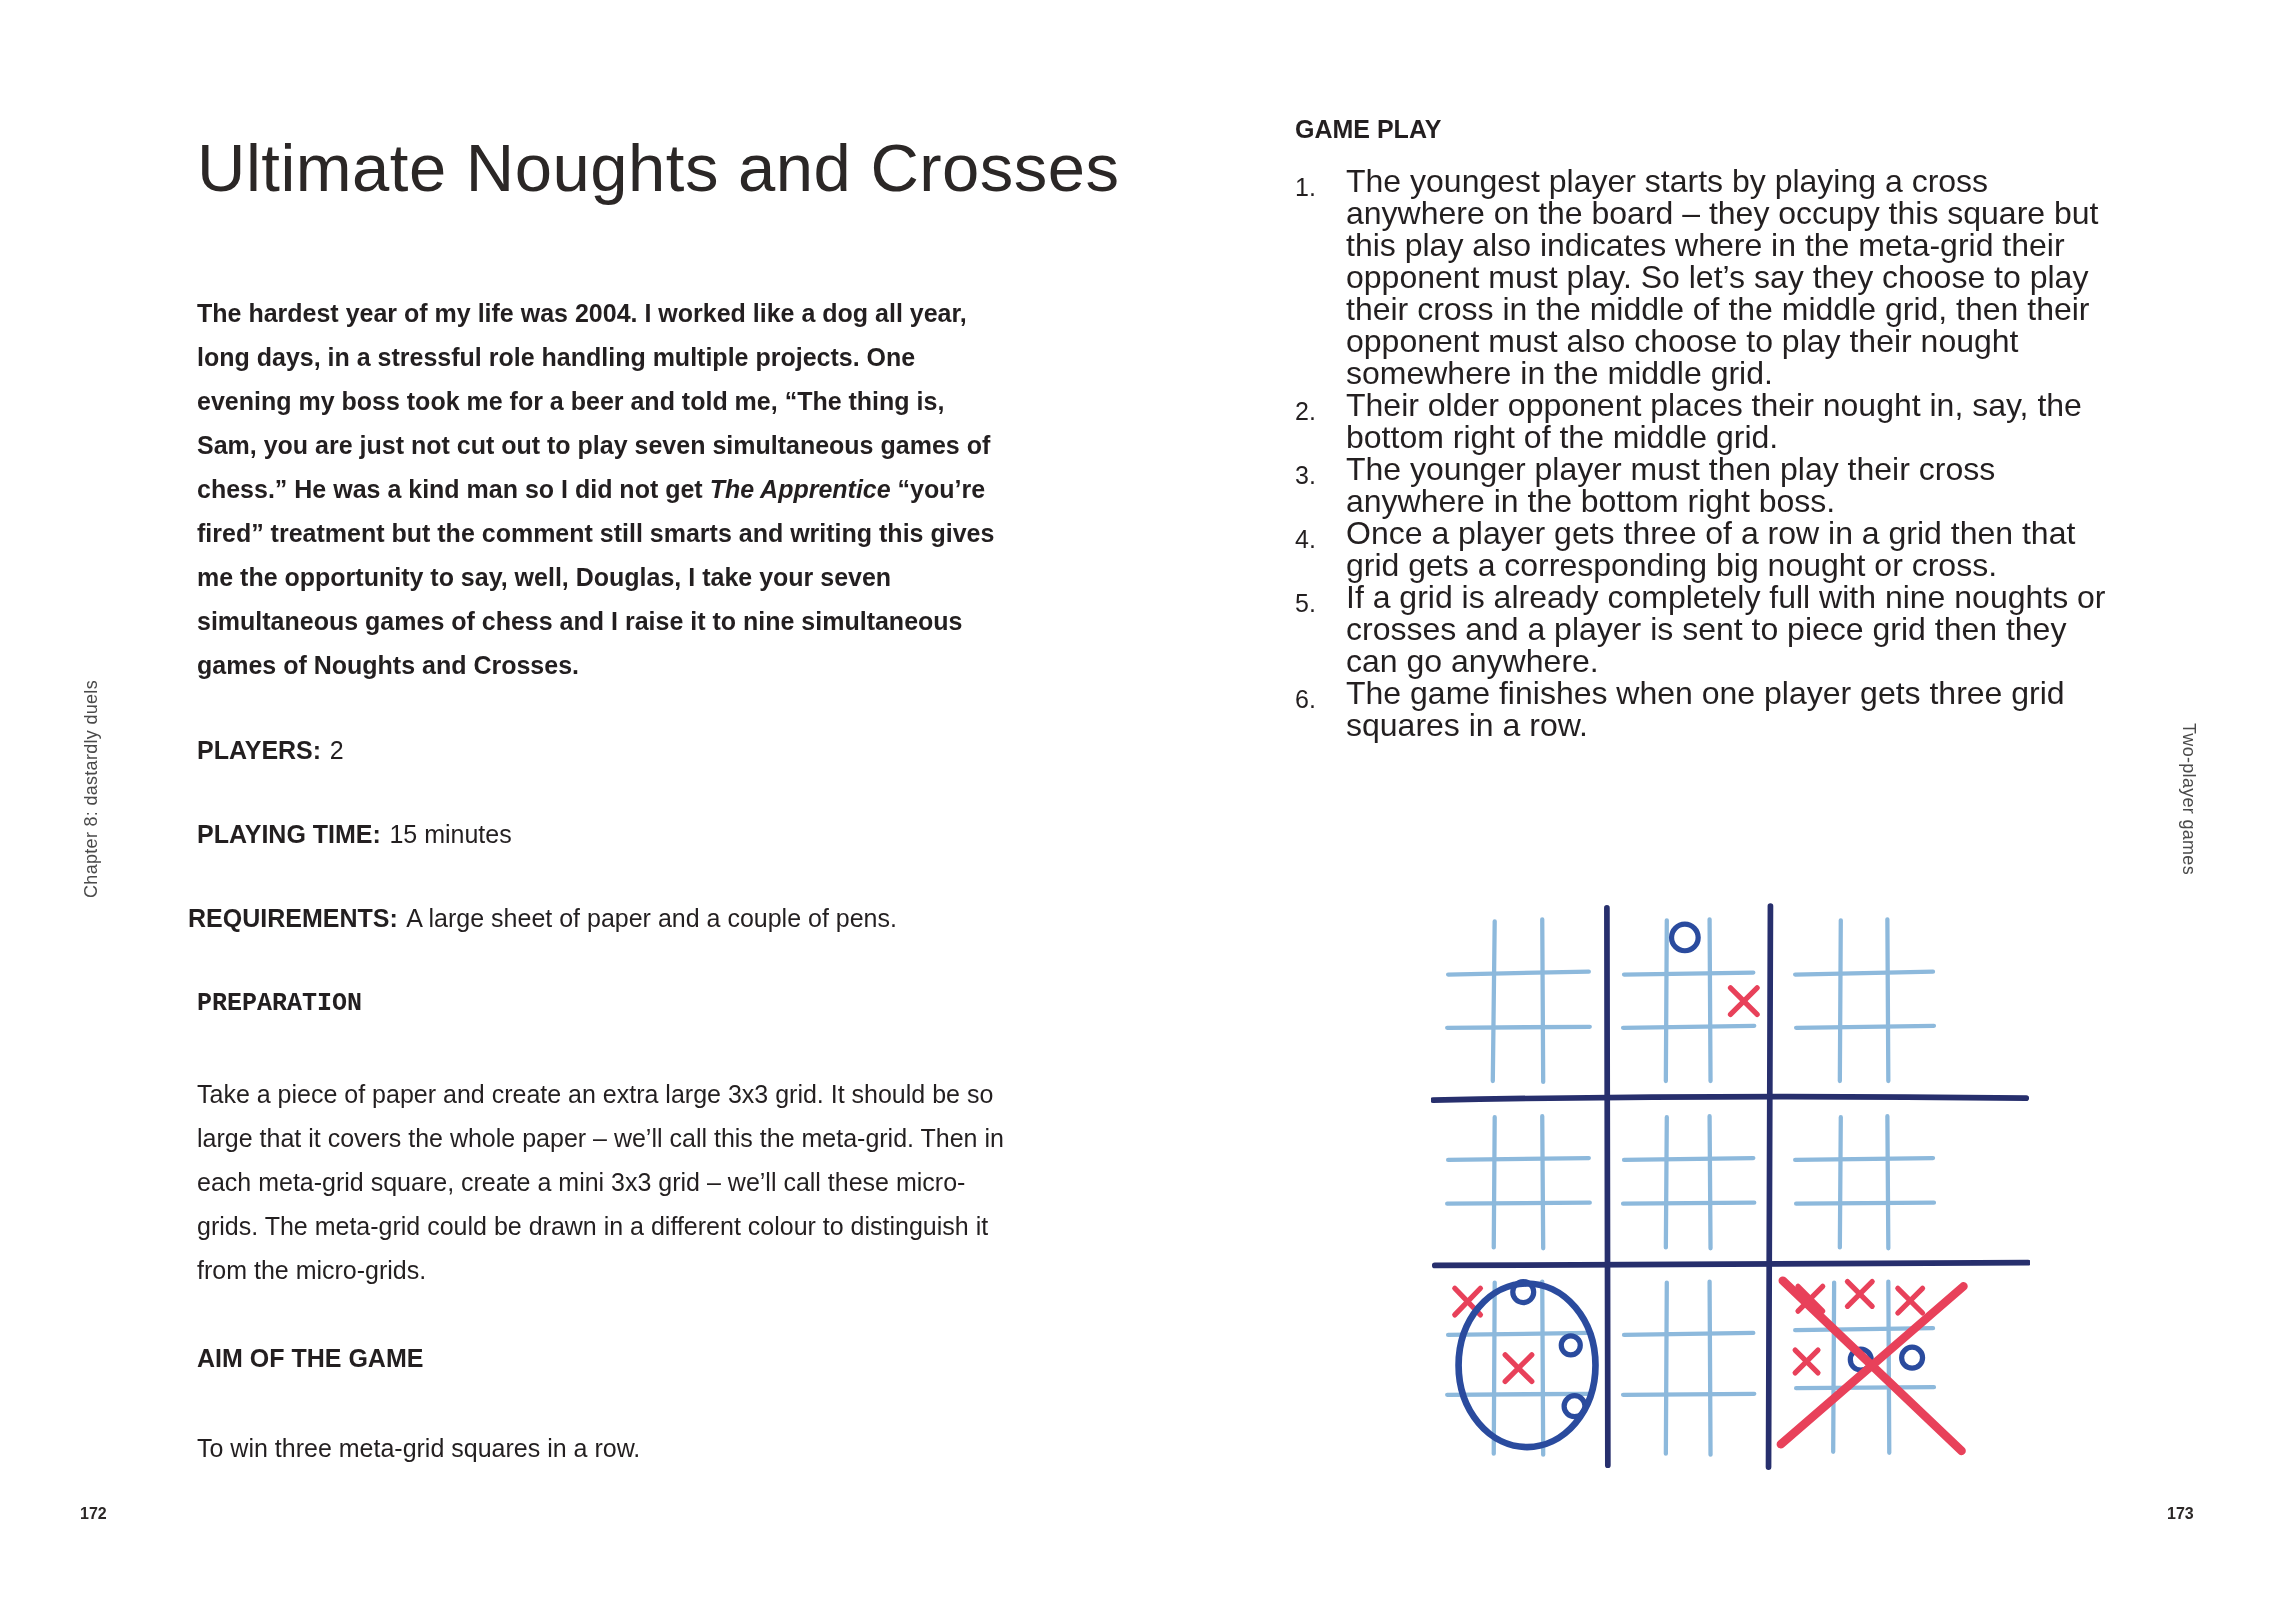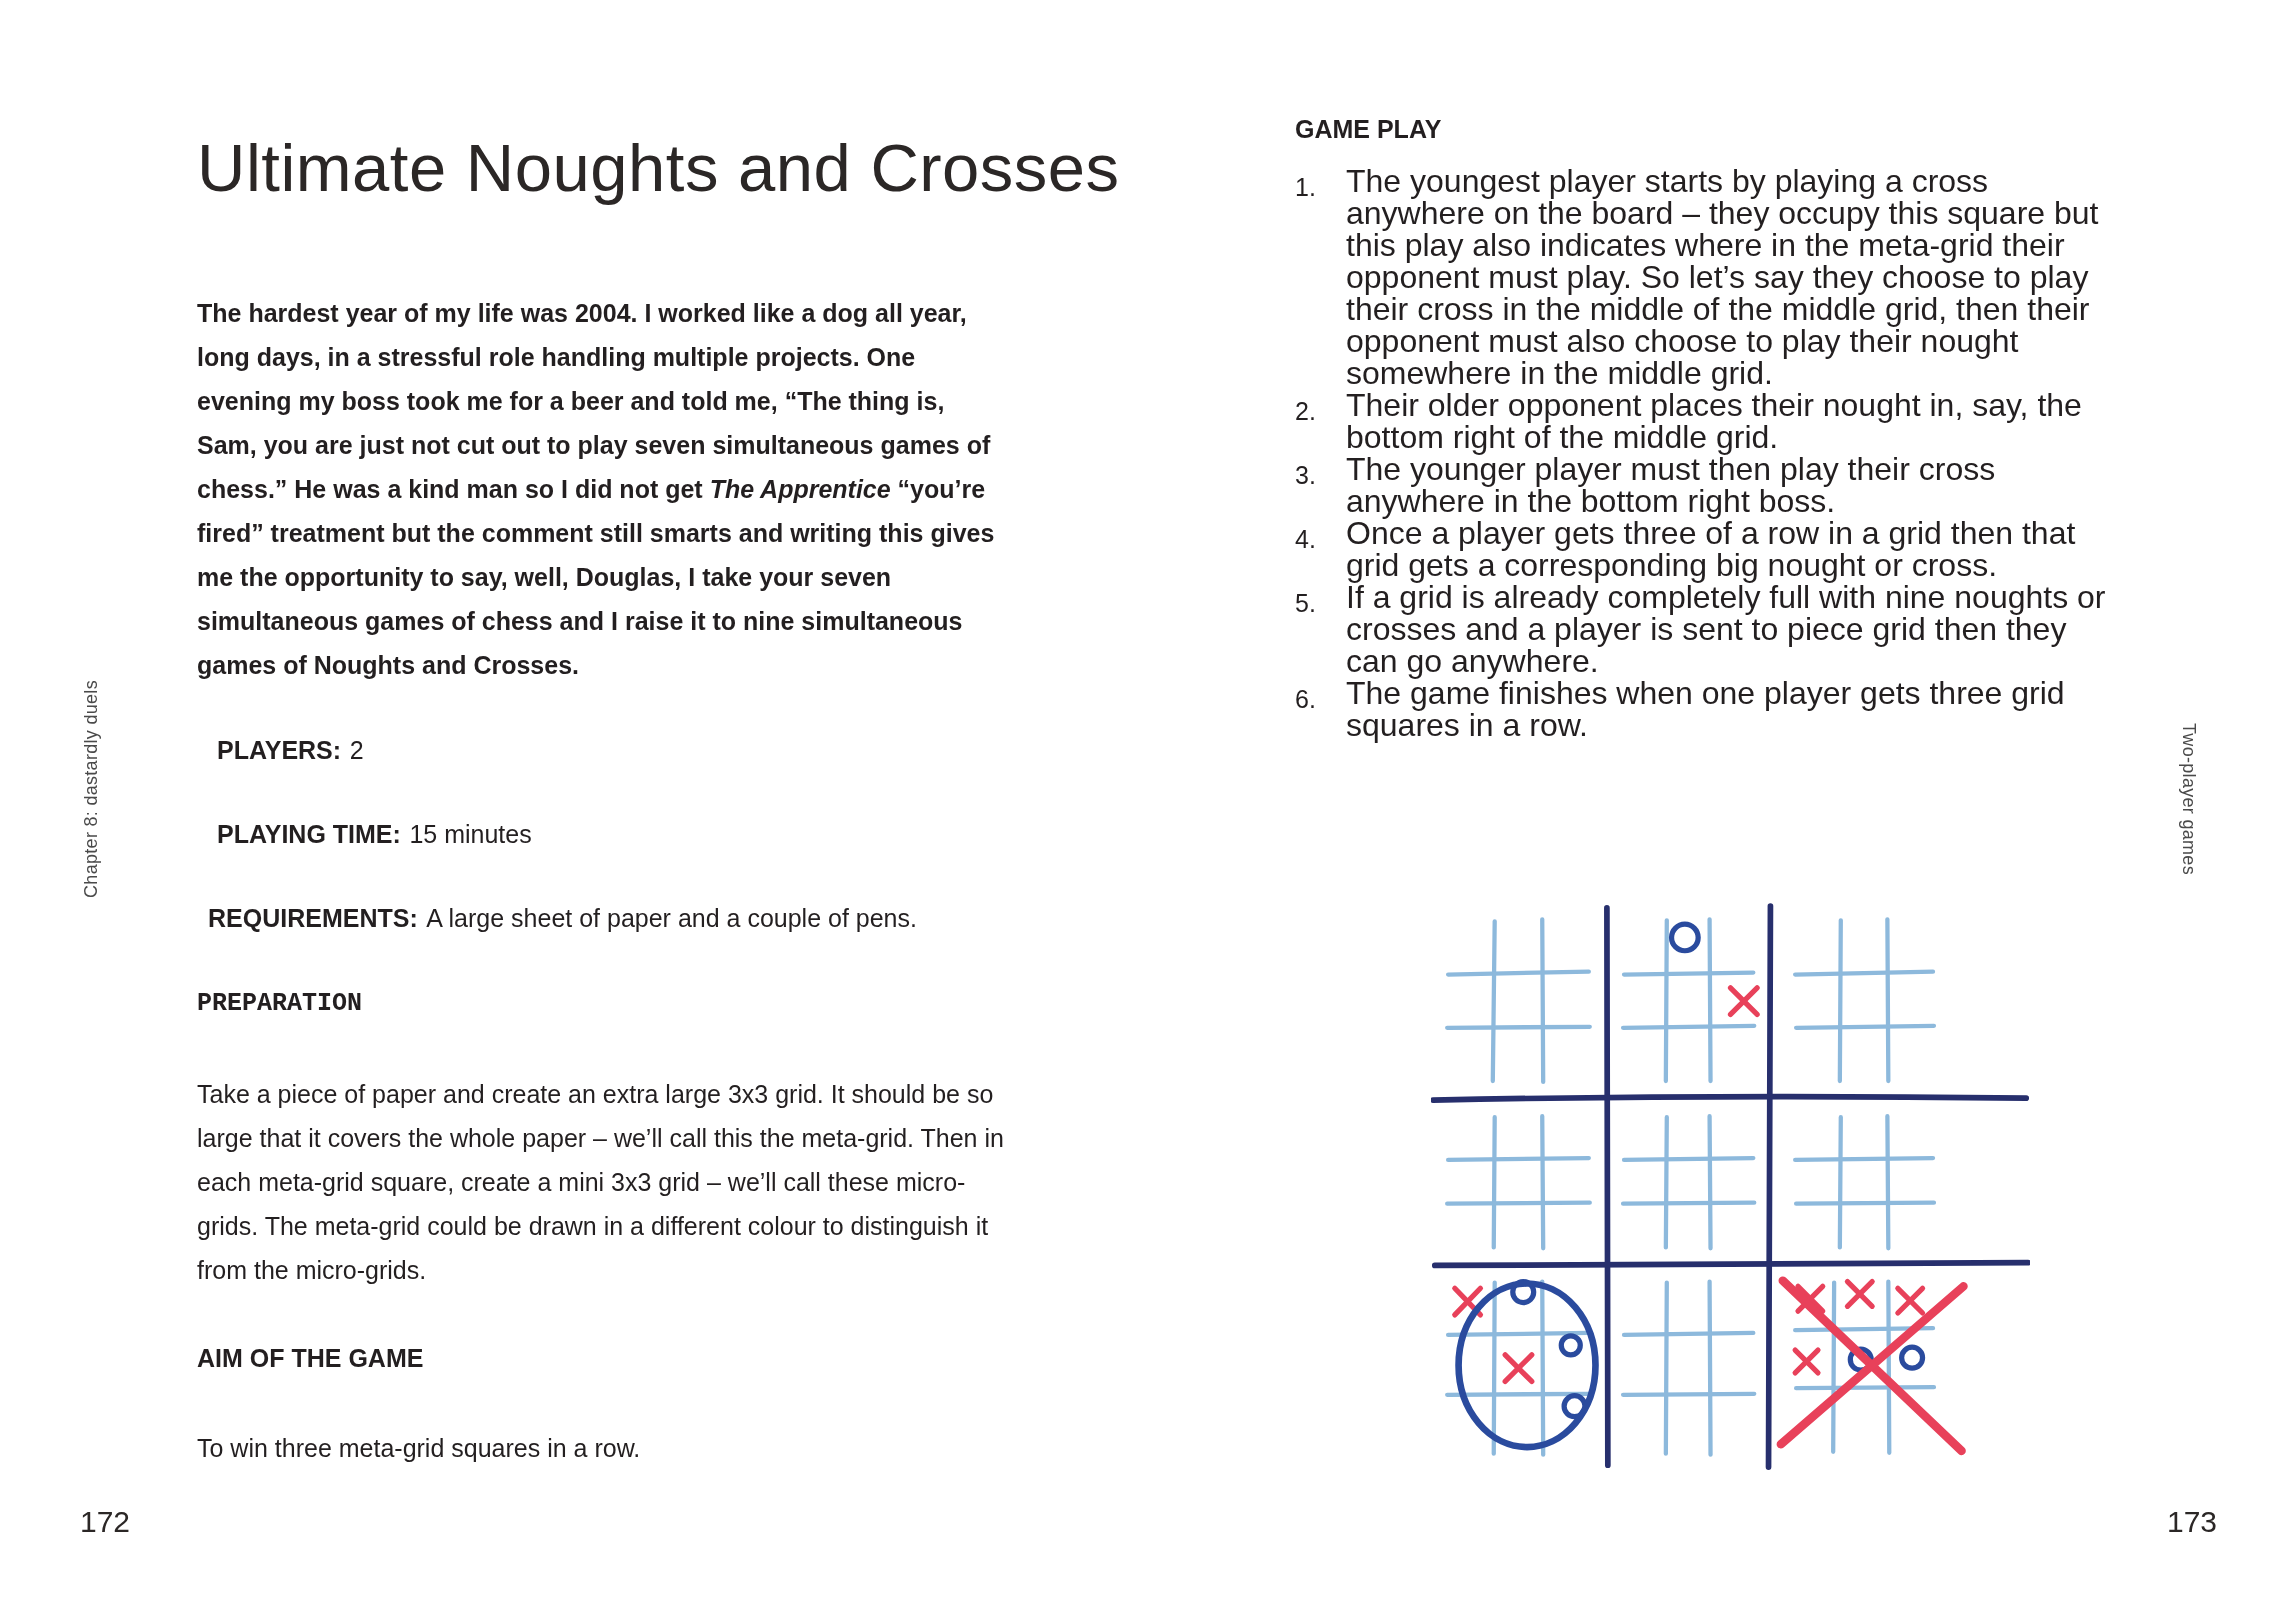--- a/index.html
+++ b/index.html
@@ -24,35 +24,35 @@
     line-height:44px;
     margin-top:46px;
   }
   .bold{font-weight:700;}
   .heading{
     font-size:25px;
     font-weight:700;
     line-height:44px;
   }
   .fact-row{font-size:25px;line-height:44px;}
-  .fact-label{font-weight:700;margin-left:20px;}
+  .fact-label{font-weight:700;}
   .fact-value{font-weight:400;margin-left:8.6px;}
   .gp-list{display:flex;flex-direction:column;}
   .gp-row{display:flex;align-items:flex-start;}
   .gp-num{flex:0 0 51px;width:51px;font-size:25px;line-height:44px;}
   .gp-text{width:770px;font-size:32px;line-height:32px;}
   .vert{
     white-space:nowrap;
     font-size:18px;
     color:#4a4a4a;
     letter-spacing:0.3px;
   }
   .vert-left{transform:translate(-50%,-50%) rotate(-90deg);}
   .vert-right{transform:translate(-50%,-50%) rotate(90deg);}
-  .page-num{font-size:30px;color:#2b2726;}
+  .page-num{font-size:16px;color:#2b2726;font-weight:bold;}
 
   
   .micro{stroke:var(--micro_blue,#8db9dc);stroke-width:4.5;fill:none;stroke-linecap:round;}
   .meta{stroke:var(--navy,#272f6d);stroke-width:6;fill:none;stroke-linecap:round;}
   .mark-o{stroke:var(--nought_blue,#2a4b9e);stroke-width:5.5;fill:none;stroke-linecap:round;}
   .mark-o-big{stroke:var(--nought_blue,#2a4b9e);stroke-width:7;fill:none;stroke-linecap:round;}
   .mark-x{stroke:var(--cross_red,#e8415a);stroke-width:5.5;fill:none;stroke-linecap:round;}
   .mark-x-big{stroke:var(--cross_red,#e8415a);stroke-width:9;fill:none;stroke-linecap:round;}
 </style>
 </head>

